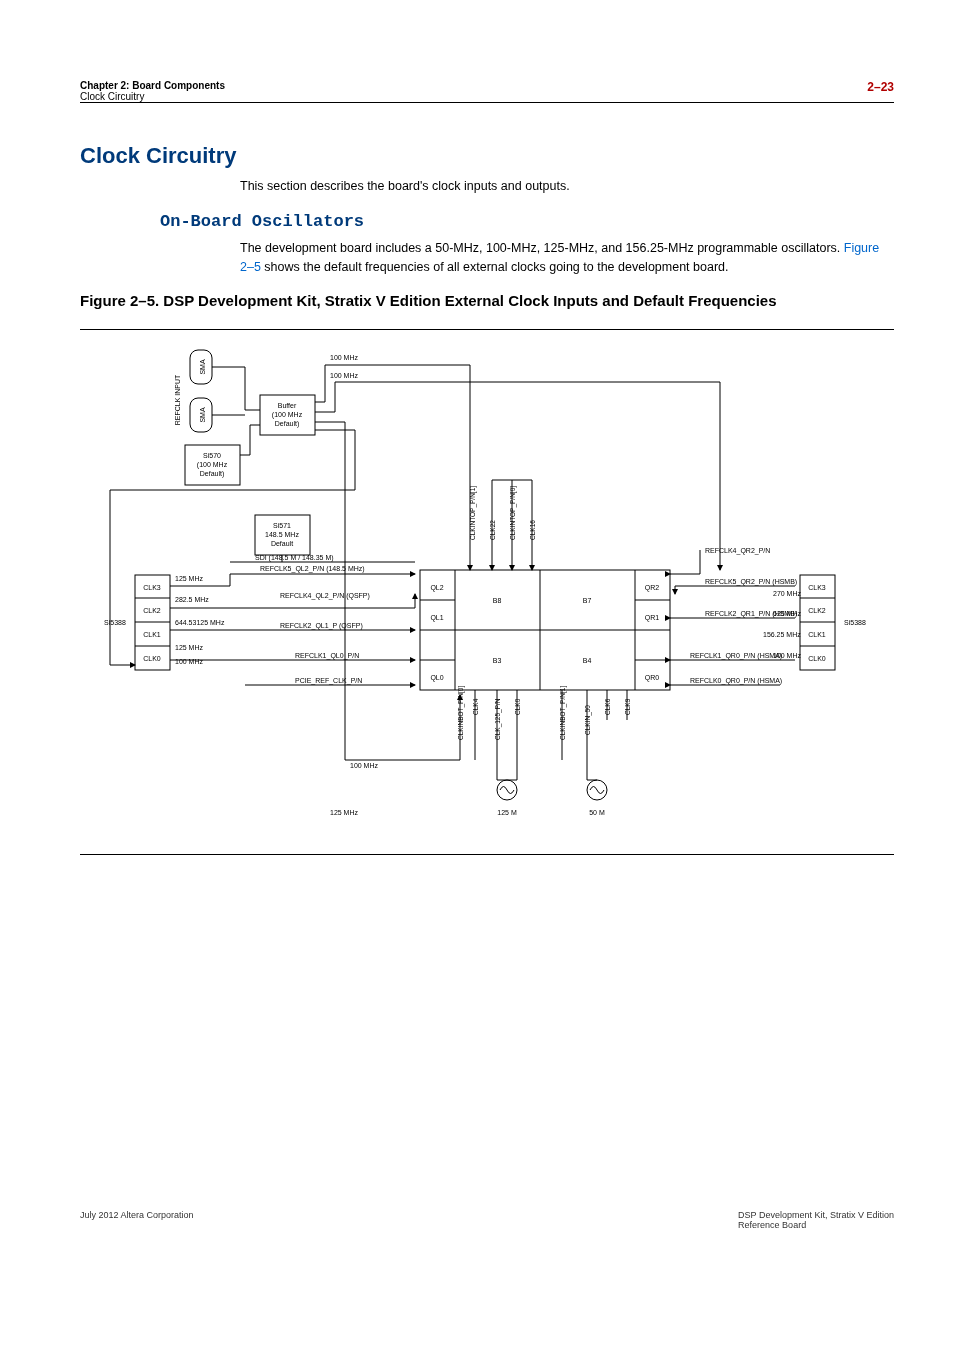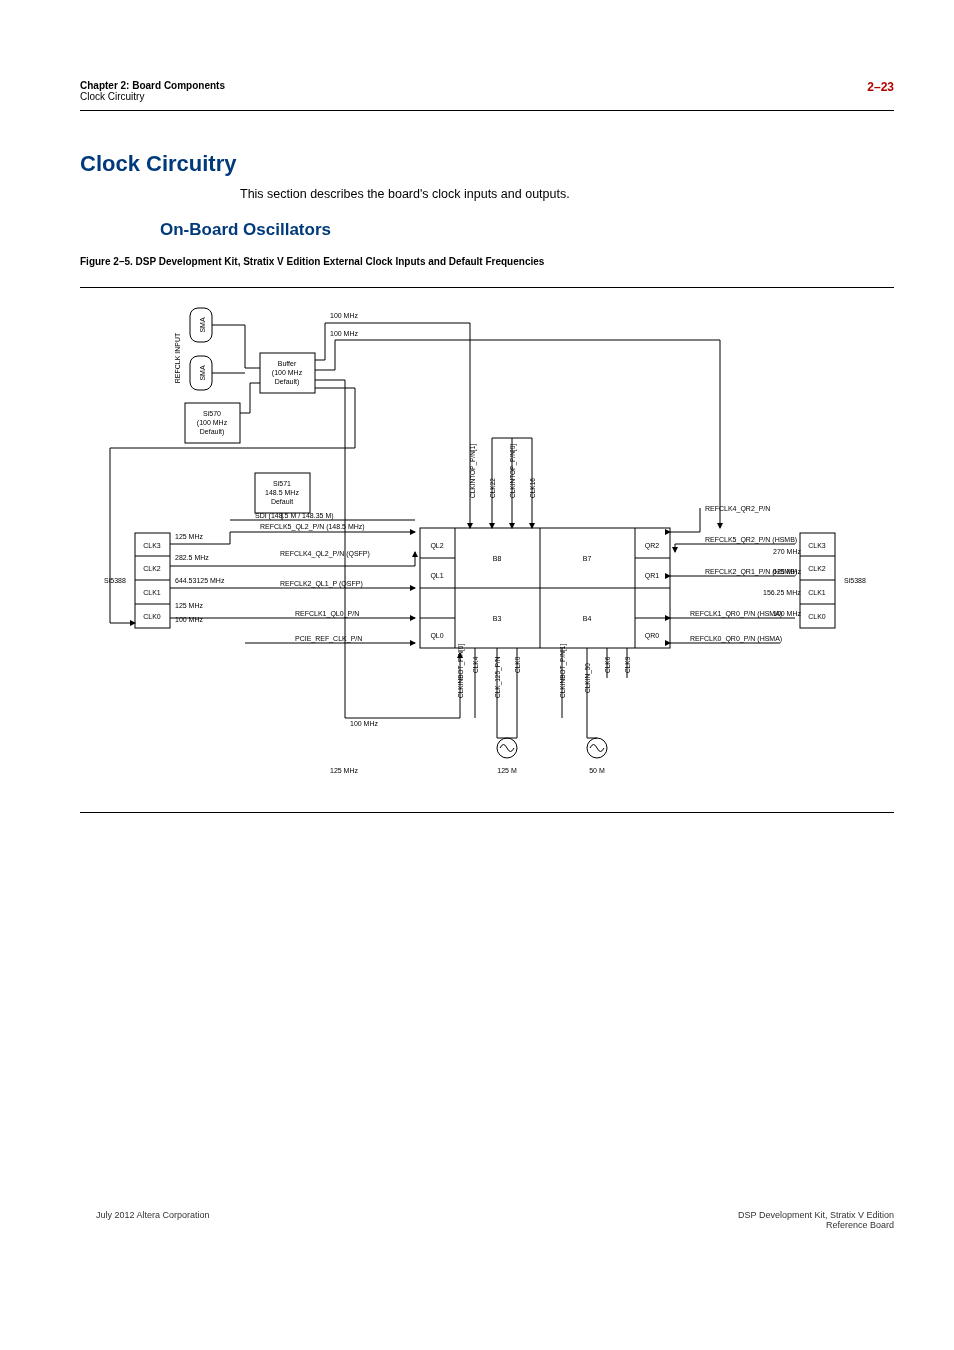--- a/index.html
+++ b/index.html
@@ -15,21 +15,21 @@
     position: relative;
     min-height: 1270px;
     box-sizing: border-box;
   }
   .top-header {
     display: flex;
     justify-content: space-between;
     font-size: 10px;
     font-weight: bold;
     border-bottom: 1px solid #000;
-    padding-bottom: 8px;
+    padding-bottom: 0;
     margin-bottom: 40px;
   }
   .top-header .sub {
     font-weight: normal;
   }
   .page-num {
     font-weight: bold;
     font-size: 12px;
     color: #b00000;
   }
@@ -38,77 +38,79 @@
     font-size: 22px;
     font-weight: 900;
     margin: 0 0 8px 0;
     font-family: "Arial Black", Arial, sans-serif;
   }
   h2.subsection {
     color: #003a7a;
     font-size: 17px;
     font-weight: 900;
     margin: 16px 0 8px 80px;
-    font-family: Liberation Sans, sans-serif;
+    font-family: Liberation Mono, monospace;
   }
   p.body {
     font-family: Liberation Sans, sans-serif;
     font-size: 12.5px;
     line-height: 1.5;
     margin: 0 0 10px 160px;
   }
   .figlink {
     color: #0066cc;
   }
   .fig-caption {
     font-weight: bold;
-    font-size: 10px;
+    font-size: 15px;
     margin: 16px 0 20px 0;
     font-family: Arial, sans-serif;
   }
   .fig-box {
     border-top: 1px solid #000;
     border-bottom: 1px solid #000;
     padding: 10px 0;
     margin-top: 4px;
   }
   svg text {
     font-family: Arial, Helvetica, sans-serif;
   }
   .footer {
     position: absolute;
     bottom: 40px;
-    left: 96px;
+    left: 80px;
     right: 60px;
     display: flex;
     justify-content: space-between;
     font-size: 9px;
     color: #333;
   }
   .footer .right {
-    text-align: right;
   }
 </style>
 </head>
 <body>
 
 <div class="page">
 
   <div class="top-header">
     <div>
       <span>Chapter 2: Board Components</span><br>
       <span class="sub">Clock Circuitry</span>
     </div>
     <div class="page-num">2–23</div>
   </div>
 
   <h1 class="section">Clock Circuitry</h1>
   <p class="body">This section describes the board's clock inputs and outputs.</p>
 
   <h2 class="subsection">On-Board Oscillators</h2>
+  <p class="body">
+    <span>The development board includes a 50-MHz, 100-MHz, 125-MHz, and 156.25-MHz programmable oscillators. </span><span class="figlink">Figure 2–5</span><span> shows the default frequencies of all external clocks going to the development board.</span>
+  </p>
 
   <div class="fig-caption">Figure 2–5.  DSP Development Kit, Stratix V Edition External Clock Inputs and Default Frequencies</div>
 
   <div class="fig-box">
     <svg viewBox="0 0 800 500" width="800" height="500">
       <defs>
         <marker id="arrow" markerWidth="6" markerHeight="6" refX="5" refY="3" orient="auto">
           <path d="M0,0 L6,3 L0,6 Z" fill="#000"></path>
         </marker>
       </defs>

